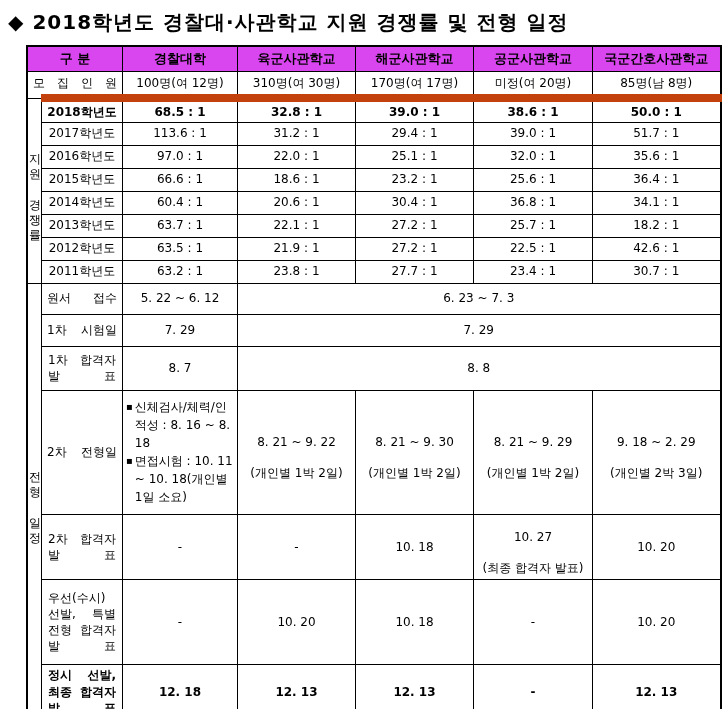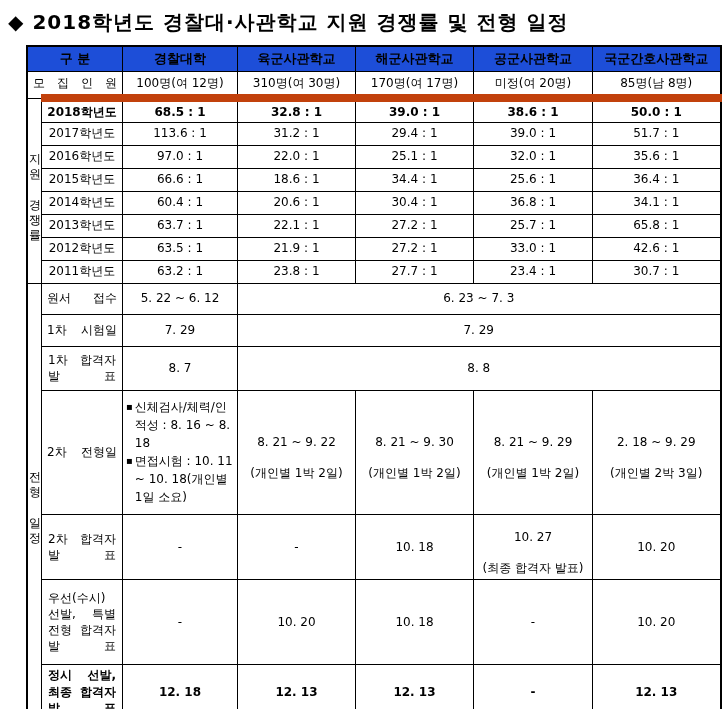--- a/index.html
+++ b/index.html
@@ -27,21 +27,21 @@
   }
   td {
     border: 1px solid #000;
     text-align: center;
     vertical-align: middle;
     padding: 1px 2px;
     overflow: hidden;
     line-height: 1.35;
   }
   tr.r-head td {
-    background: #1d4ed8;
+    background: #d946ef;
     font-weight: bold;
     font-size: 13px;
     height: 25px;
   }
   tr.r-recruit td { height: 27px; }
   tr.r-year td { height: 23px; }
   tr.r-y2018 td { font-weight: bold; border-top: 8px solid #c2410c; height: 24px; }
   tr.r-apply td { height: 31px; }
   tr.r-exam1 td { height: 32px; }
   tr.r-pass1 td { height: 44px; }
@@ -147,46 +147,46 @@
     <td>97.0 : 1</td>
     <td>22.0 : 1</td>
     <td>25.1 : 1</td>
     <td>32.0 : 1</td>
     <td>35.6 : 1</td>
   </tr>
   <tr class="r-year">
     <td>2015학년도</td>
     <td>66.6 : 1</td>
     <td>18.6 : 1</td>
-    <td>34.4 : 1</td>
+    <td>23.2 : 1</td>
     <td>25.6 : 1</td>
     <td>36.4 : 1</td>
   </tr>
   <tr class="r-year">
     <td>2014학년도</td>
     <td>60.4 : 1</td>
     <td>20.6 : 1</td>
     <td>30.4 : 1</td>
     <td>36.8 : 1</td>
     <td>34.1 : 1</td>
   </tr>
   <tr class="r-year">
     <td>2013학년도</td>
     <td>63.7 : 1</td>
     <td>22.1 : 1</td>
     <td>27.2 : 1</td>
     <td>25.7 : 1</td>
-    <td>65.8 : 1</td>
+    <td>18.2 : 1</td>
   </tr>
   <tr class="r-year">
     <td>2012학년도</td>
     <td>63.5 : 1</td>
     <td>21.9 : 1</td>
     <td>27.2 : 1</td>
-    <td>33.0 : 1</td>
+    <td>22.5 : 1</td>
     <td>42.6 : 1</td>
   </tr>
   <tr class="r-year">
     <td>2011학년도</td>
     <td>63.2 : 1</td>
     <td>23.8 : 1</td>
     <td>27.7 : 1</td>
     <td>23.4 : 1</td>
     <td>30.7 : 1</td>
   </tr>
@@ -236,21 +236,21 @@
     </td>
     <td class="two-line">
       <div>8. 21 ~ 9. 30</div>
       <div>(개인별 1박 2일)</div>
     </td>
     <td class="two-line">
       <div>8. 21 ~ 9. 29</div>
       <div>(개인별 1박 2일)</div>
     </td>
     <td class="two-line">
-      <div>2. 18 ~ 9. 29</div>
+      <div>9. 18 ~ 2. 29</div>
       <div>(개인별 2박 3일)</div>
     </td>
   </tr>
 
   <tr class="r-pass2">
     <td class="lbl">
       <div class="jline">2차 합격자</div>
       <div class="jline">발 표</div>
     </td>
     <td>-</td>

